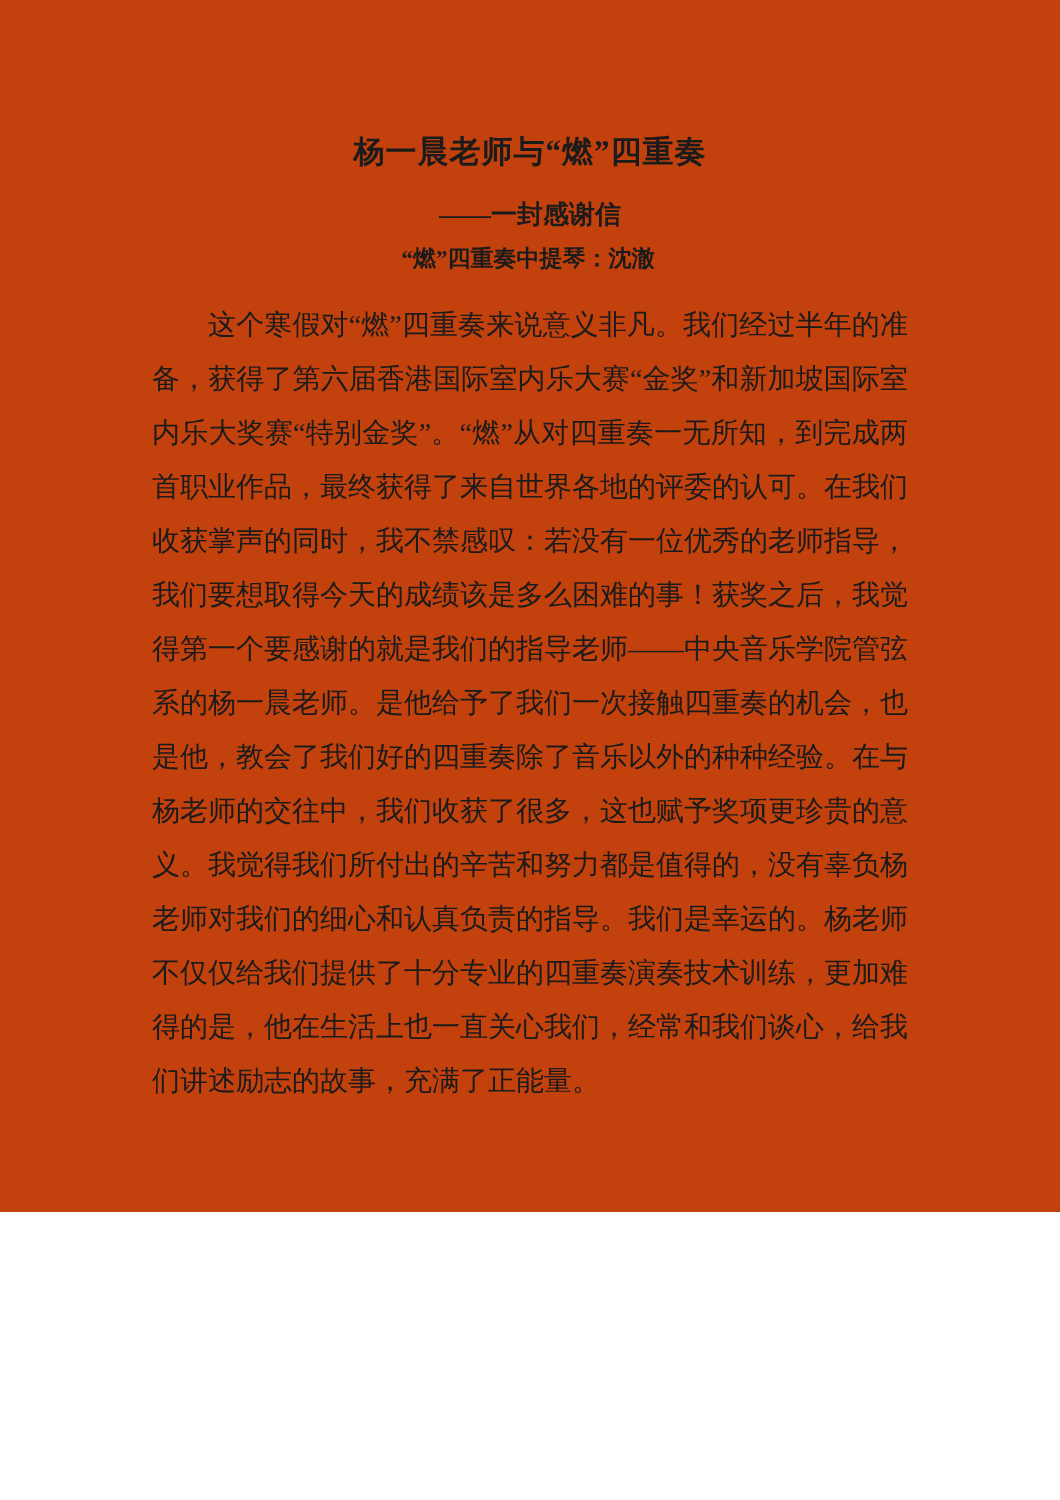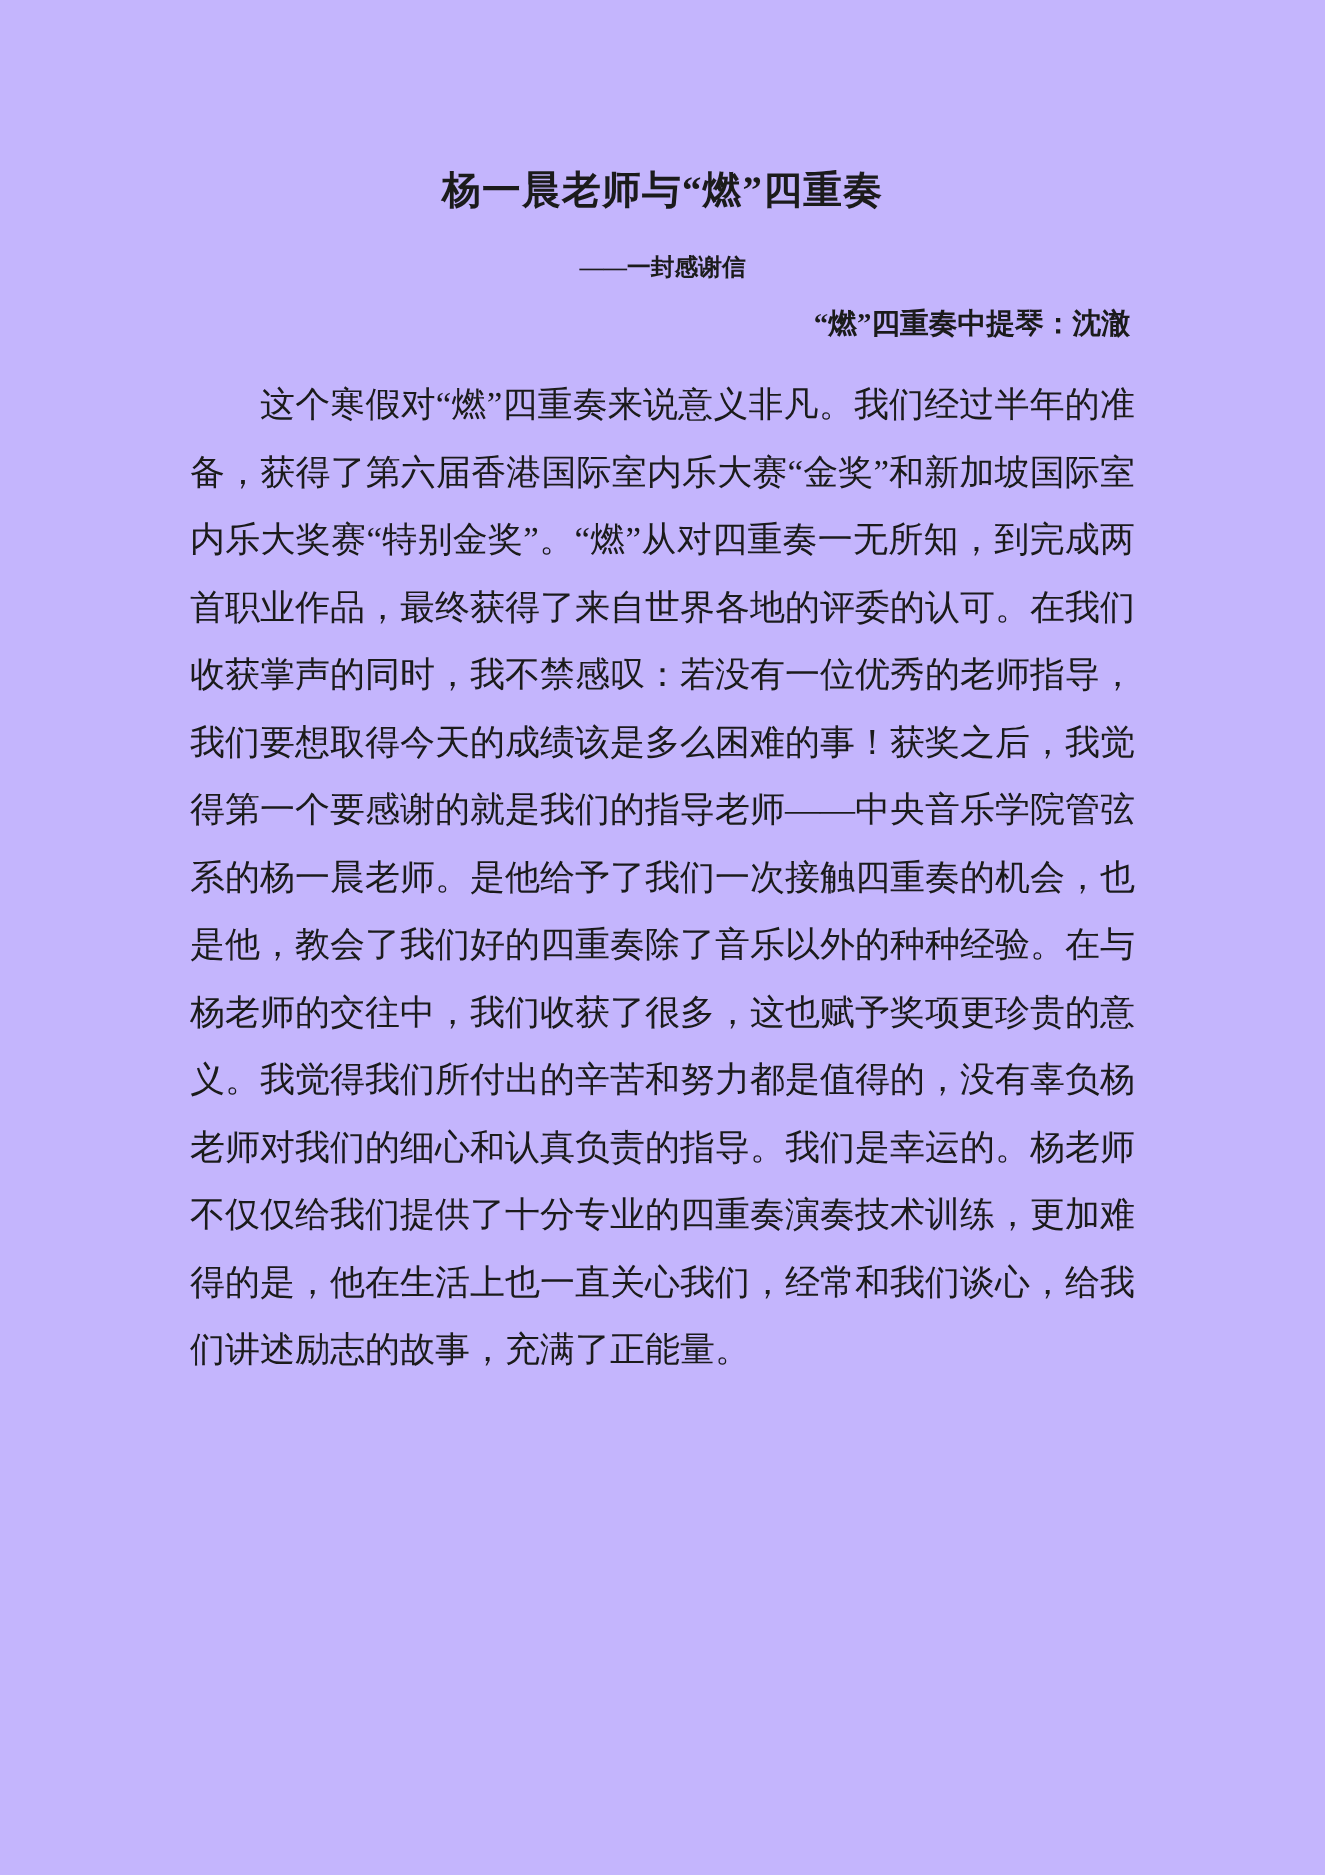--- a/index.html
+++ b/index.html
@@ -3,47 +3,47 @@
 <meta charset="utf-8">
 <style>
   html, body {
     margin: 0;
     padding: 0;
     background: #ffffff;
   }
   .page {
     position: relative;
     width: 1060px;
-    height: 1500px;
+    height: 1212px;
     margin: 0 auto;
-    background: #c4b5fd;
+    background: #c2410c;
     box-sizing: border-box;
     padding: 133px 152px 0 152px;
     font-family: "Liberation Serif", "DejaVu Serif", serif;
     color: #1b1b1b;
     overflow: hidden;
   }
   .doc-title {
     margin: 0;
     text-align: center;
     font-size: 31px;
     font-weight: bold;
     line-height: 38px;
     letter-spacing: 1px;
   }
   .doc-subtitle {
     margin: 28px 0 0 0;
     text-align: center;
-    font-size: 19px;
+    font-size: 26px;
     font-weight: bold;
     line-height: 32px;
   }
   .doc-byline {
     margin: 13px 4px 0 0;
-    text-align: right;
+    text-align: center;
     font-size: 23px;
     font-weight: bold;
     line-height: 30px;
   }
   .doc-body {
     margin-top: 24px;
   }
   .doc-body p {
     margin: 0;
     font-size: 28px;

